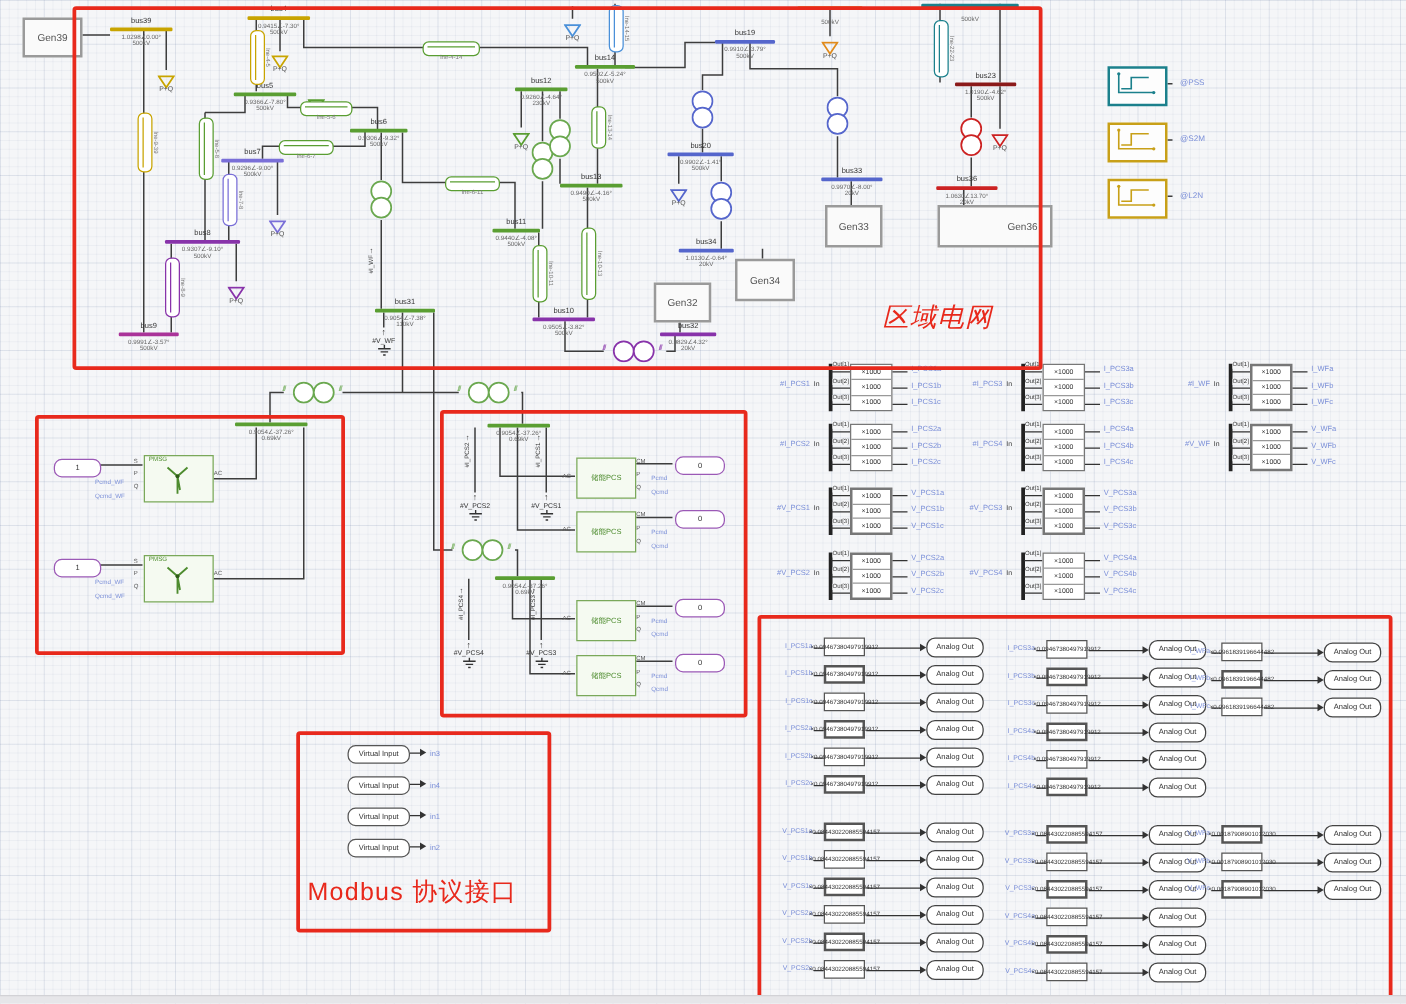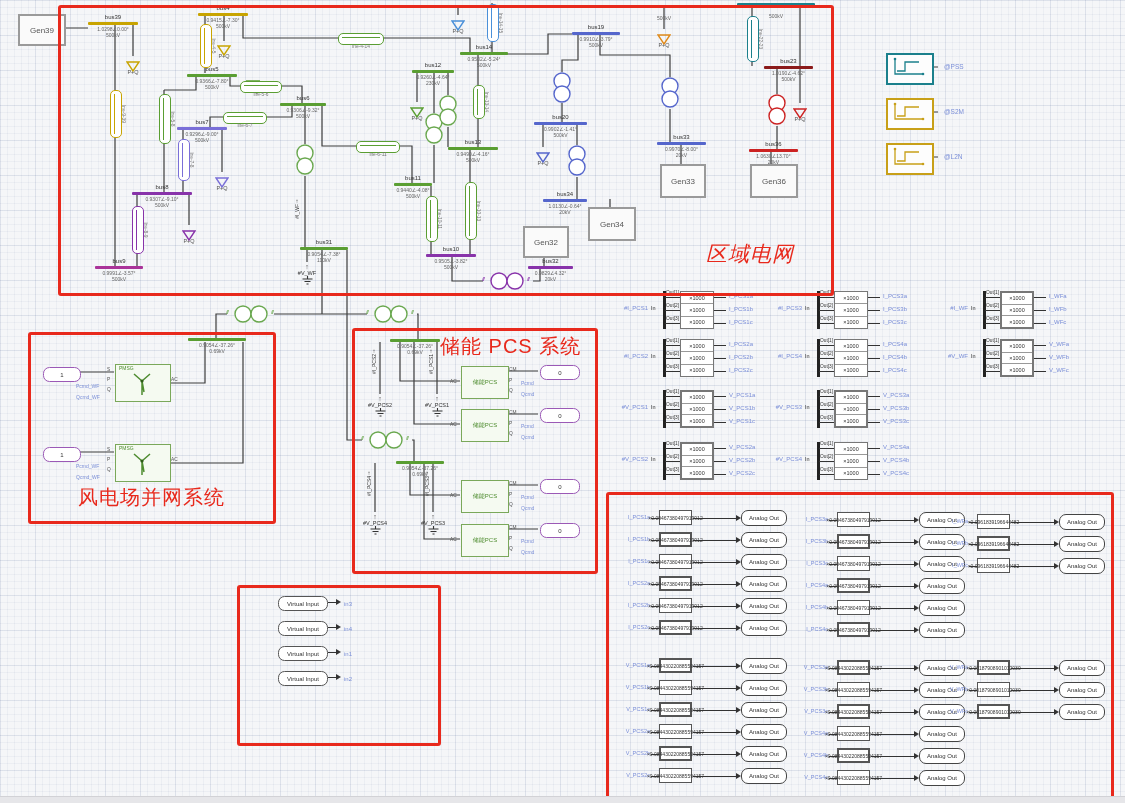--- a/index.html
+++ b/index.html
@@ -318,21 +318,21 @@
       </div>
       <div class="gen" style="left: 523px; top: 226px; width: 42px; height: 28px; position: absolute;">
         <span>Gen32</span>
       </div>
       <div class="gen" style="left: 588px; top: 207px; width: 44px; height: 30px; position: absolute;">
         <span>Gen34</span>
       </div>
       <div class="gen" style="left: 660px; top: 164px; width: 42px; height: 30px; position: absolute;">
         <span>Gen33</span>
       </div>
-      <div class="gen" style="left: 750px; top: 164px; width: 44px; height: 30px; position: absolute;">
+      <div class="gen" style="left: 750px; top: 164px; width: 44px; height: 30px; position: absolute; padding-left: 44px;">
         <span>Gen36</span>
       </div>
     </div>
 
   <div class="layer">
 
   <div class="load" style="left: 126px; top: 58px; position: absolute; --c: #c8a400;">
         <svg width="14" height="11">
           <path d="M1,1 H13 L7,10 Z" fill="none" stroke="var(--c,#555)" stroke-width="1.4"></path>
         </svg>
@@ -1347,17 +1347,16 @@
         <span class="clbl-t">#I_PCS3</span>
       </div>
     </div>
 
   <div class="region rg-grid"></div>
   <div class="region rg-wind"></div>
   <div class="region rg-pcs"></div>
   <div class="region rg-modbus"></div>
   <div class="region rg-analog"></div>
   <span class="region-label rl-grid">区域电网</span>
-  <span class="region-label rl-wind">风电场并网系统</span>
-  <span class="region-label rl-pcs">储能 PCS 系统</span>
+  <span class="region-label rl-modbus">Modbus 协议接口</span>
 
   <div class="hscroll"></div>
 </div>
 
 </body></html>

